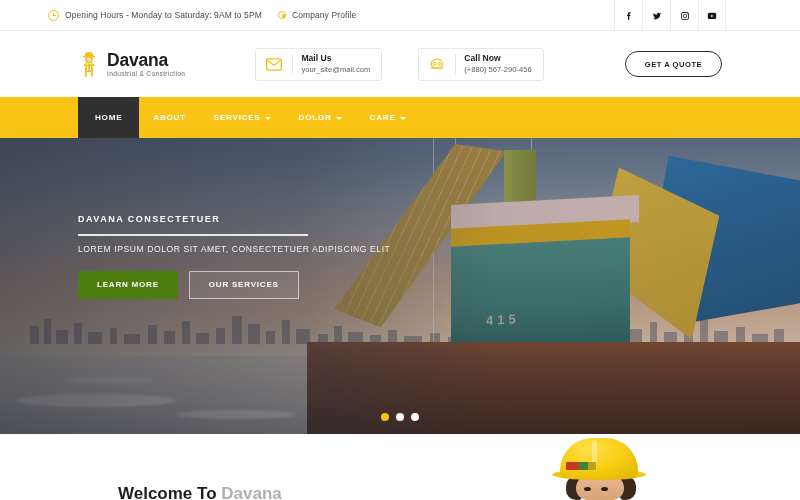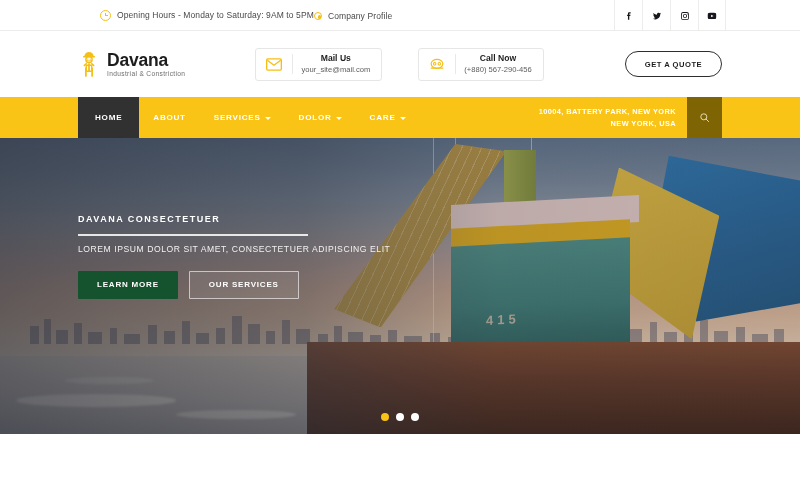--- a/index.html
+++ b/index.html
@@ -16,22 +16,22 @@
   .topbar {
     height:31px;
     display:flex;
     align-items:center;
     padding:0 0 0 0;
     border-bottom:1px solid #ececec;
     background:#fff;
     position:relative;
   }
   .topbar-left {
-    display:flex; align-items:flex-end; 
-    margin-left:100px;
+    display:flex; align-items:flex-start; gap:16px;
+    margin-left:48px;
   }
   .tb-item { display:flex; align-items:center; gap:6px; }
   .tb-item span.tb-text {
     font-size:8.5px; color:#4a4a4a; letter-spacing:.1px; white-space:nowrap;
   }
   .ico-circle {
     width:11px; height:11px; border-radius:50%;
     border:1.2px solid #f5bf16; position:relative; flex:0 0 auto;
   }
   .ico-circle.clock::before {
@@ -67,21 +67,21 @@
     font-size:17.5px; font-weight:bold; color:#1d1d1d; line-height:1.05; letter-spacing:-0.2px;
   }
   .logo-text-sub {
     font-size:6.6px; color:#6d6d6d; letter-spacing:.35px; margin-top:1px;
   }
 
   .contact-group { display:flex; align-items:center; gap:36px; margin-left:70px; }
   .contact-box {
     display:flex; align-items:center;
     border:1px solid #e6e6e6; border-radius:3px;
-    height:33px; padding:0 11px 0 8px;text-align:center;
+    height:33px; padding:0 11px 0 8px;
   }
   .cb-icon { width:20px; display:flex; align-items:center; justify-content:center; color:#f5bf16; }
   .cb-icon svg { width:16px; height:13px; display:block; }
   .cb-div { width:1px; height:20px; background:#e8e8e8; margin:0 8px; }
   .cb-lines { display:flex; flex-direction:column; justify-content:center; }
   .cb-title { font-size:8.6px; font-weight:bold; color:#1d1d1d; line-height:1.25; }
   .cb-sub { font-size:7.6px; color:#5d5d5d; line-height:1.35; margin-top:1px; white-space:nowrap; }
 
   .quote-btn {
     position:absolute; right:78px;
@@ -219,21 +219,21 @@
   .hero-rule { width:230px; height:1.5px; background:rgba(255,255,255,.85); margin:10px 0 8px; }
   .hero-title {
     font-size:37px; font-weight:bold; color:#fff; letter-spacing:-0.6px; line-height:1.05;
     text-shadow:0 1px 6px rgba(0,0,0,.22);
   }
   .hero-sub {
     font-size:8.6px; color:#f2f2f2; letter-spacing:.55px; margin-top:8px;
   }
   .hero-btns { display:flex; gap:11px; margin-top:17px; }
   .btn-primary {
-    background:#14532d; color:#fff;
+    background:#4d7c0f; color:#fff;
     font-size:8px; font-weight:bold; letter-spacing:.8px;
     padding:0 19px; height:28px; display:flex; align-items:center; justify-content:center;
     border:none; cursor:pointer; font-family:inherit; border-radius:1px;
   }
   .btn-ghost {
     background:rgba(255,255,255,.07); color:#fff;
     font-size:8px; font-weight:bold; letter-spacing:.8px;
     padding:0 19px; height:28px; display:flex; align-items:center; justify-content:center;
     border:1px solid rgba(255,255,255,.6); cursor:pointer; font-family:inherit; border-radius:1px;
   }
@@ -397,32 +397,20 @@
         <span>SERVICES</span>
         <span class="caret"></span>
       </div>
       <div class="nav-item">
         <span>DOLOR</span>
         <span class="caret"></span>
       </div>
       <div class="nav-item">
         <span>CARE</span>
         <span class="caret"></span>
-      </div>
-    </div>
-    <div class="nav-right">
-      <div class="nav-address">
-        <div>10004, BATTERY PARK, NEW YORK</div>
-        <div>NEW YORK, USA</div>
-      </div>
-      <div class="search-box">
-        <svg viewBox="0 0 24 24">
-            <circle cx="10.5" cy="10.5" r="6.6"></circle>
-            <path d="M15.4 15.4L21 21" stroke-linecap="round"></path>
-          </svg>
       </div>
     </div>
   </div>
 
   <div class="hero">
     <div class="hero-img">
       <div class="sky"></div>
       <svg class="skyline" viewBox="0 0 800 34" preserveAspectRatio="none">
         <g fill="#6e6a74">
           <rect x="30" y="16" width="9" height="18"></rect>
@@ -498,14 +486,30 @@
       </div>
     </div>
 
     <div class="dots">
       <span class="dot active"></span>
       <span class="dot"></span>
       <span class="dot"></span>
     </div>
   </div>
 
+  <div class="welcome">
+    <div class="welcome-title">
+      <span>Welcome To </span><span class="lt">Davana</span>
+    </div>
+    <div class="worker">
+      <div class="hair-l"></div>
+      <div class="hair-r"></div>
+      <div class="face"></div>
+      <div class="eye l"></div>
+      <div class="eye r"></div>
+      <div class="hat-brim"></div>
+      <div class="hat"></div>
+      <div class="hat-ridge"></div>
+      <div class="hat-label"></div>
+    </div>
+  </div>
 
 </div>
 
 </body></html>

